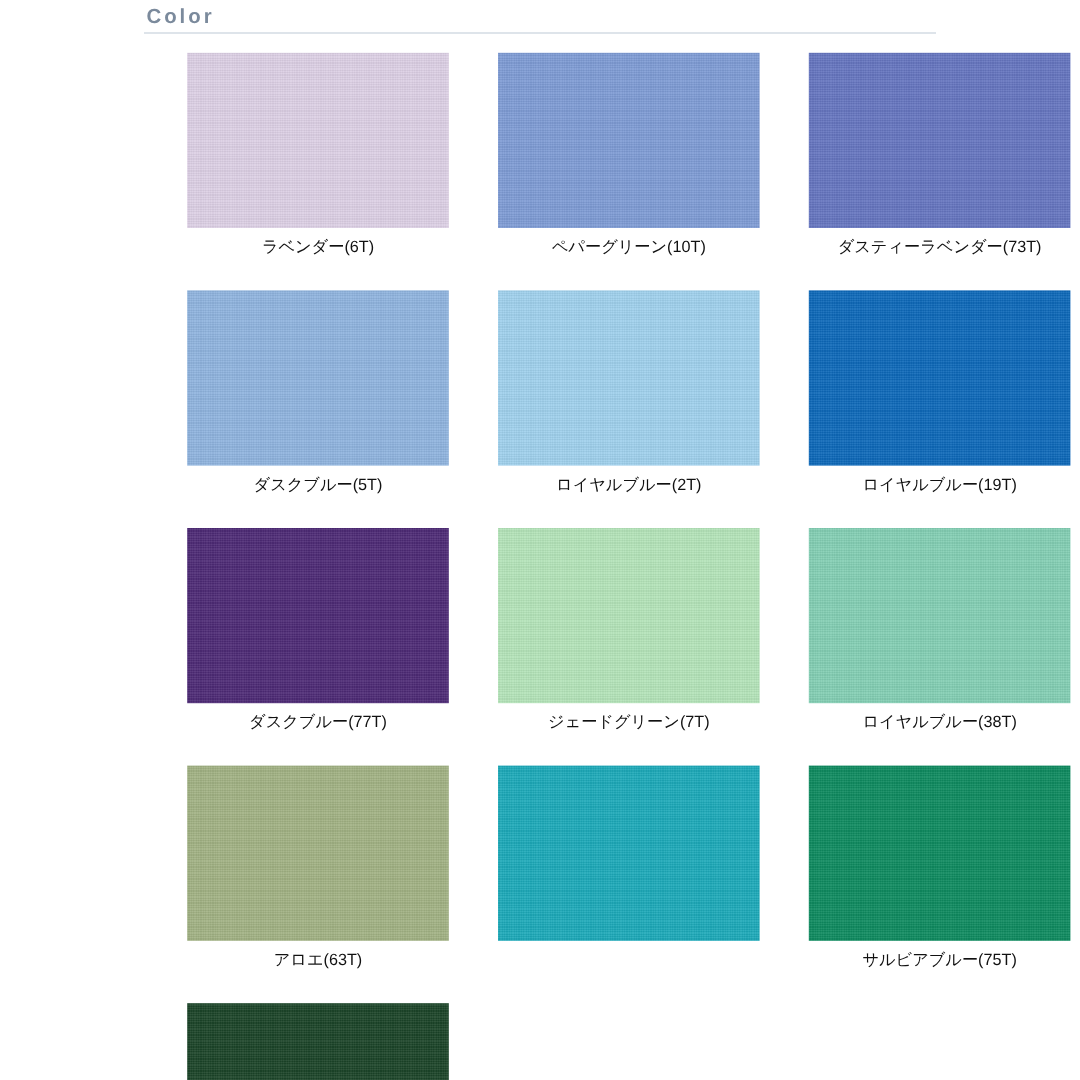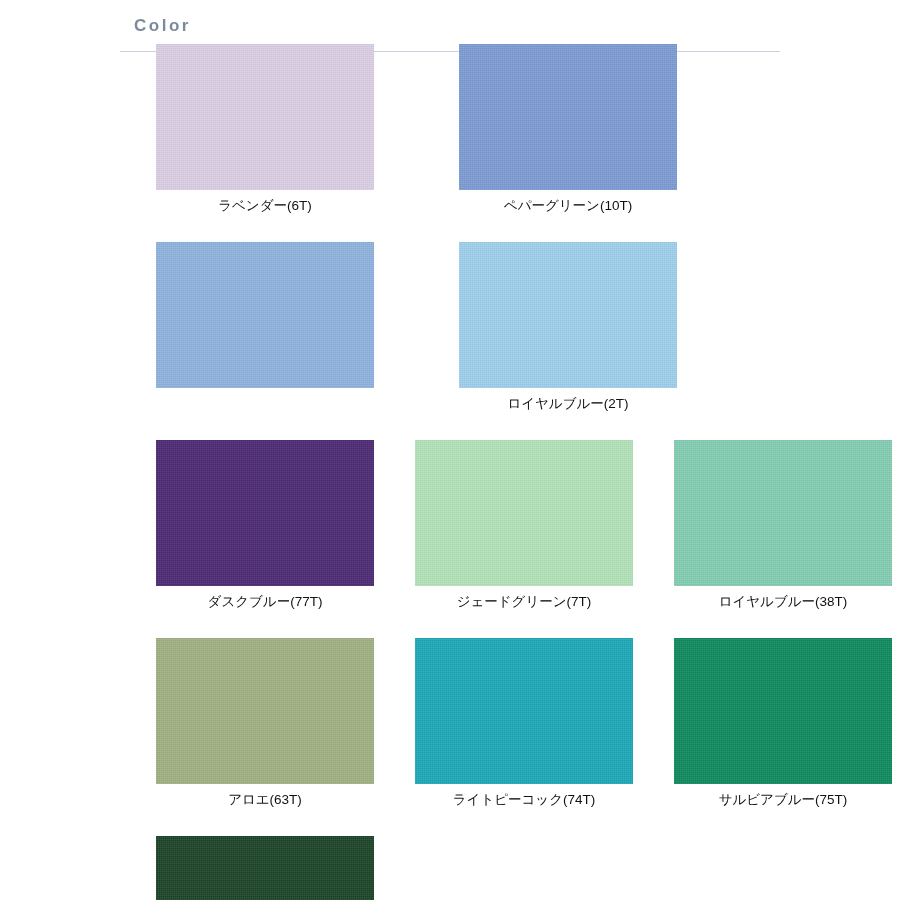--- a/index.html
+++ b/index.html
@@ -26,21 +26,21 @@
     top: 4px;
     width: 660px;
     height: 28px;
   }
   .section-title {
     font-size: 17px;
     font-weight: bold;
     letter-spacing: 2.5px;
     color: #7b8a9c;
     line-height: 20px;
-    margin: 12px;
+    margin: 0;
     padding: 0 0 3px 2px;
     font-family: "Liberation Sans", "DejaVu Sans", sans-serif;
   }
   .title-rule {
     width: 660px;
     height: 1px;
     background: #c9d2dc;
   }
   
   .grid {
@@ -100,28 +100,37 @@
   <div class="grid">
       <div class="row">
         <div class="cell">
           <div class="swatch" style="background-color: rgb(220, 207, 228);"></div>
           <span class="label">ラベンダー(6T)</span>
         </div>
         <div class="cell">
           <div class="swatch" style="background-color: rgb(126, 155, 212);"></div>
           <span class="label">ペパーグリーン(10T)</span>
         </div>
+        <div class="cell">
+          <div class="swatch" style="background-color: rgb(101, 117, 191);"></div>
+          <span class="label">ダスティーラベンダー(73T)</span>
+        </div>
       </div>
       <div class="row">
         <div class="cell">
           <div class="swatch" style="background-color: rgb(143, 179, 222);"></div>
+          <span class="label">ダスクブルー(5T)</span>
         </div>
         <div class="cell">
           <div class="swatch" style="background-color: rgb(159, 208, 236);"></div>
           <span class="label">ロイヤルブルー(2T)</span>
+        </div>
+        <div class="cell">
+          <div class="swatch" style="background-color: rgb(13, 104, 184);"></div>
+          <span class="label">ロイヤルブルー(19T)</span>
         </div>
       </div>
       <div class="row">
         <div class="cell">
           <div class="swatch" style="background-color: rgb(77, 42, 117);"></div>
           <span class="label">ダスクブルー(77T)</span>
         </div>
         <div class="cell">
           <div class="swatch" style="background-color: rgb(179, 227, 184);"></div>
           <span class="label">ジェードグリーン(7T)</span>
@@ -131,21 +140,20 @@
           <span class="label">ロイヤルブルー(38T)</span>
         </div>
       </div>
       <div class="row">
         <div class="cell">
           <div class="swatch" style="background-color: rgb(161, 177, 131);"></div>
           <span class="label">アロエ(63T)</span>
         </div>
         <div class="cell">
           <div class="swatch" style="background-color: rgb(28, 169, 184);"></div>
-          <span class="label">ライトピーコック(74T)</span>
         </div>
         <div class="cell">
           <div class="swatch" style="background-color: rgb(14, 138, 95);"></div>
           <span class="label">サルビアブルー(75T)</span>
         </div>
       </div>
       <div class="row">
         <div class="cell">
           <div class="swatch" style="background-color: rgb(27, 68, 40);"></div>
         </div>

